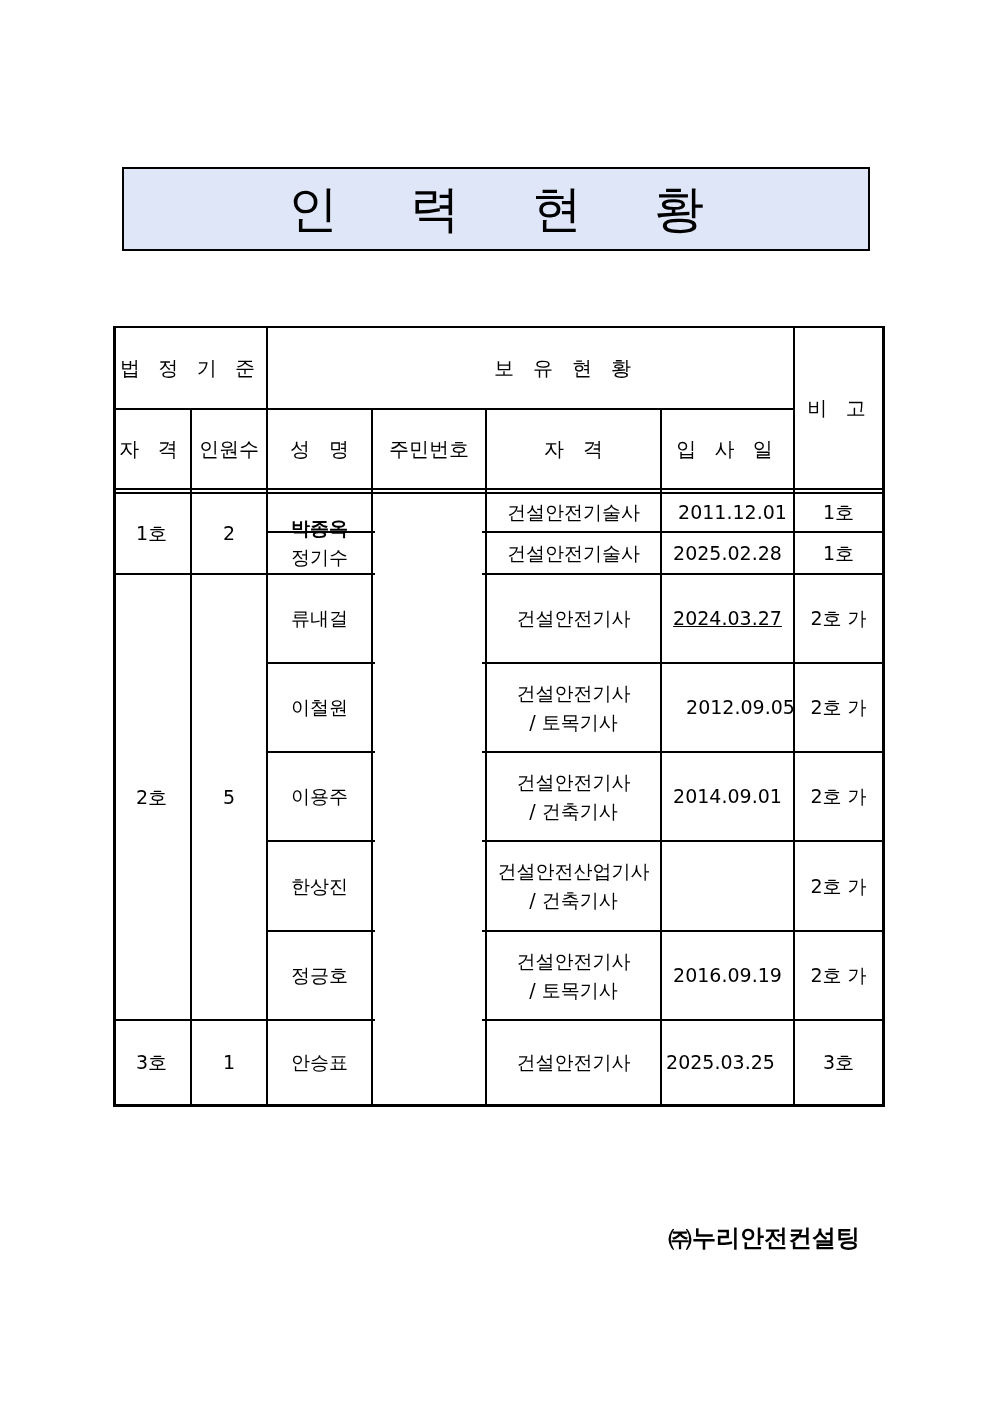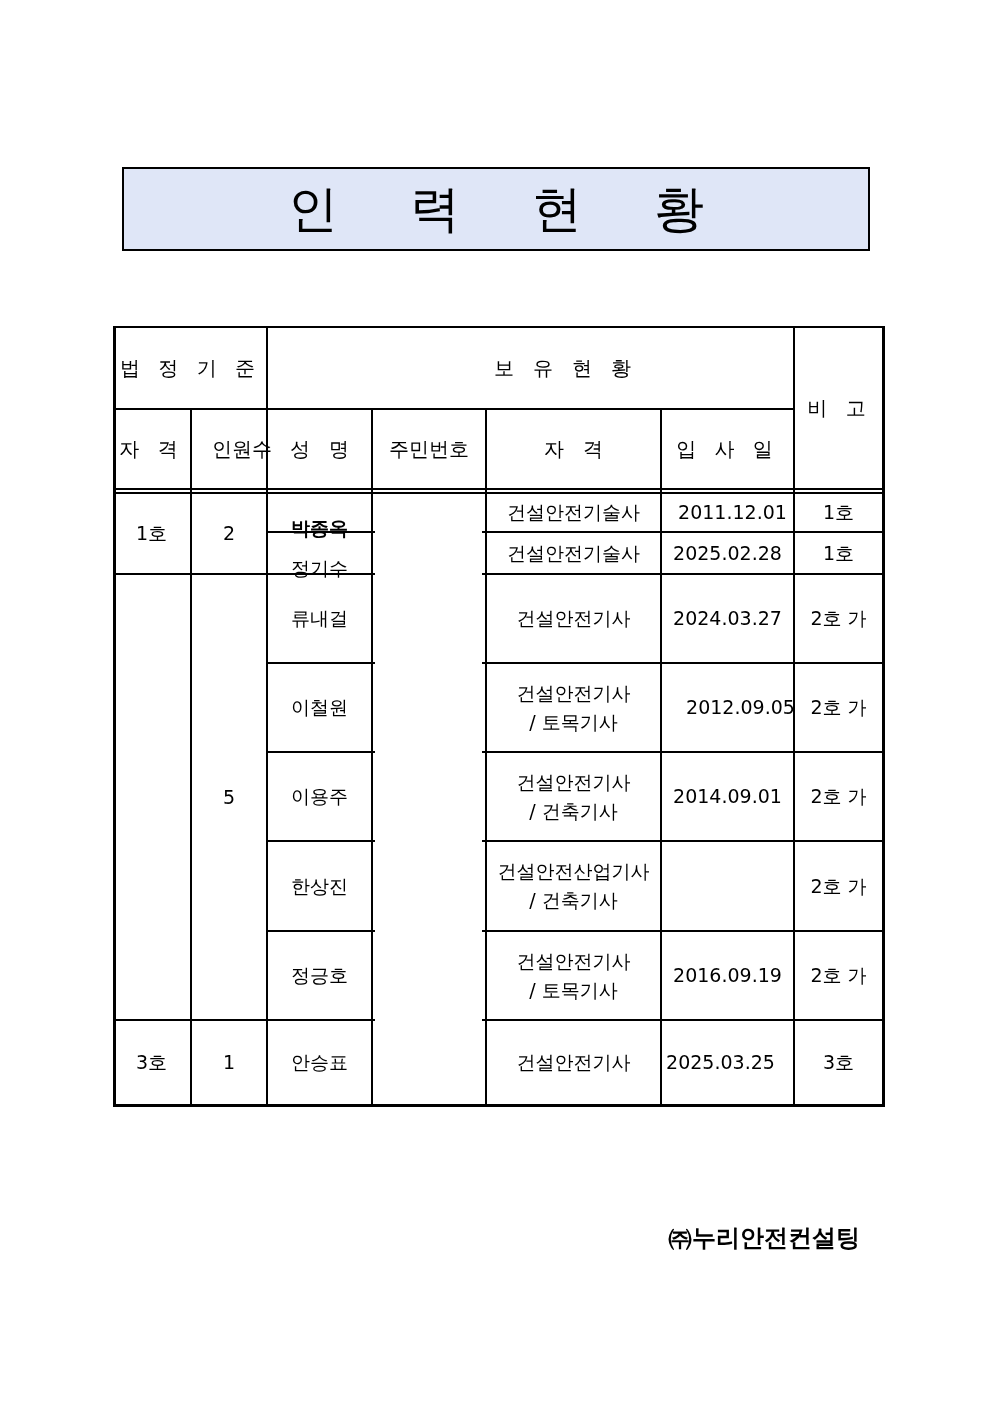--- a/index.html
+++ b/index.html
@@ -64,44 +64,45 @@
   <div class="hl" style="left:369px;top:604px;width:402px;height:2px;"></div>
 
   <div class="hl" style="left:0;top:693px;width:262px;height:2px;"></div>
   <div class="hl" style="left:369px;top:693px;width:402px;height:2px;"></div>
 
   <div class="cell hdr spaced" style="left:0;top:0;width:155px;height:84px;">법 정 기 준</div>
   <div class="cell hdr" style="left:155px;top:0;width:525px;height:84px;white-space:pre;padding-left:32px;">보   유   현   황</div>
   <div class="cell hdr spaced" style="left:682px;top:0;width:89px;height:164px;">비 고</div>
 
   <div class="cell hdr spaced" style="left:0;top:84px;width:77px;height:78px;">자 격</div>
-  <div class="cell hdr" style="left:79px;top:84px;width:74px;height:78px;padding-left:13px;">인원수</div>
+  <div class="cell hdr" style="left:79px;top:84px;width:74px;height:78px;">인원수</div>
   <div class="cell hdr" style="left:155px;top:84px;width:103px;height:78px;white-space:pre;">성   명</div>
   <div class="cell hdr" style="left:260px;top:84px;width:112px;height:78px;">주민번호</div>
   <div class="cell hdr" style="left:374px;top:84px;width:173px;height:78px;white-space:pre;">자   격</div>
   <div class="cell hdr spaced" style="left:549px;top:84px;width:131px;height:78px;">입 사 일</div>
 
   <div class="cell" style="left:0;top:168px;width:77px;height:79px;">1호</div>
   <div class="cell" style="left:79px;top:168px;width:74px;height:79px;">2</div>
 
   <div class="cell" style="left:155px;top:184px;width:103px;height:37px;font-weight:bold;">박종옥</div>
   <div class="cell" style="left:374px;top:168px;width:173px;height:37px;">건설안전기술사</div>
   <div class="cell" style="left:549px;top:168px;width:141px;height:37px;">2011.12.01</div>
   <div class="cell" style="left:682px;top:168px;width:87px;height:37px;">1호</div>
 
-  <div class="cell" style="left:155px;top:218px;width:103px;height:48px;">정기수</div>
+  <div class="cell" style="left:155px;top:207px;width:103px;height:48px;">정기수</div>
   <div class="cell" style="left:374px;top:207px;width:173px;height:40px;">건설안전기술사</div>
   <div class="cell" style="left:549px;top:207px;width:131px;height:40px;">2025.02.28</div>
   <div class="cell" style="left:682px;top:207px;width:87px;height:40px;">1호</div>
 
+  <div class="cell" style="left:0;top:249px;width:77px;height:444px;">2호</div>
   <div class="cell" style="left:79px;top:249px;width:74px;height:444px;">5</div>
 
   <div class="cell" style="left:155px;top:249px;width:103px;height:87px;">류내걸</div>
   <div class="cell" style="left:374px;top:249px;width:173px;height:87px;">건설안전기사</div>
-  <div class="cell" style="left:549px;top:249px;width:131px;height:87px;">2024.03.27</div>
+  <div class="cell" style="left:549px;top:249px;width:131px;height:87px;text-decoration:underline;">2024.03.27</div>
   <div class="cell" style="left:682px;top:249px;width:87px;height:87px;">2호 가</div>
 
   <div class="cell" style="left:155px;top:338px;width:103px;height:87px;">이철원</div>
   <div class="cell" style="left:374px;top:338px;width:173px;height:87px;">건설안전기사
 / 토목기사</div>
   <div class="cell" style="left:549px;top:338px;width:157px;height:87px;">2012.09.05</div>
   <div class="cell" style="left:682px;top:338px;width:87px;height:87px;">2호 가</div>
 
   <div class="cell" style="left:155px;top:427px;width:103px;height:87px;">이용주</div>
   <div class="cell" style="left:374px;top:427px;width:173px;height:87px;">건설안전기사

